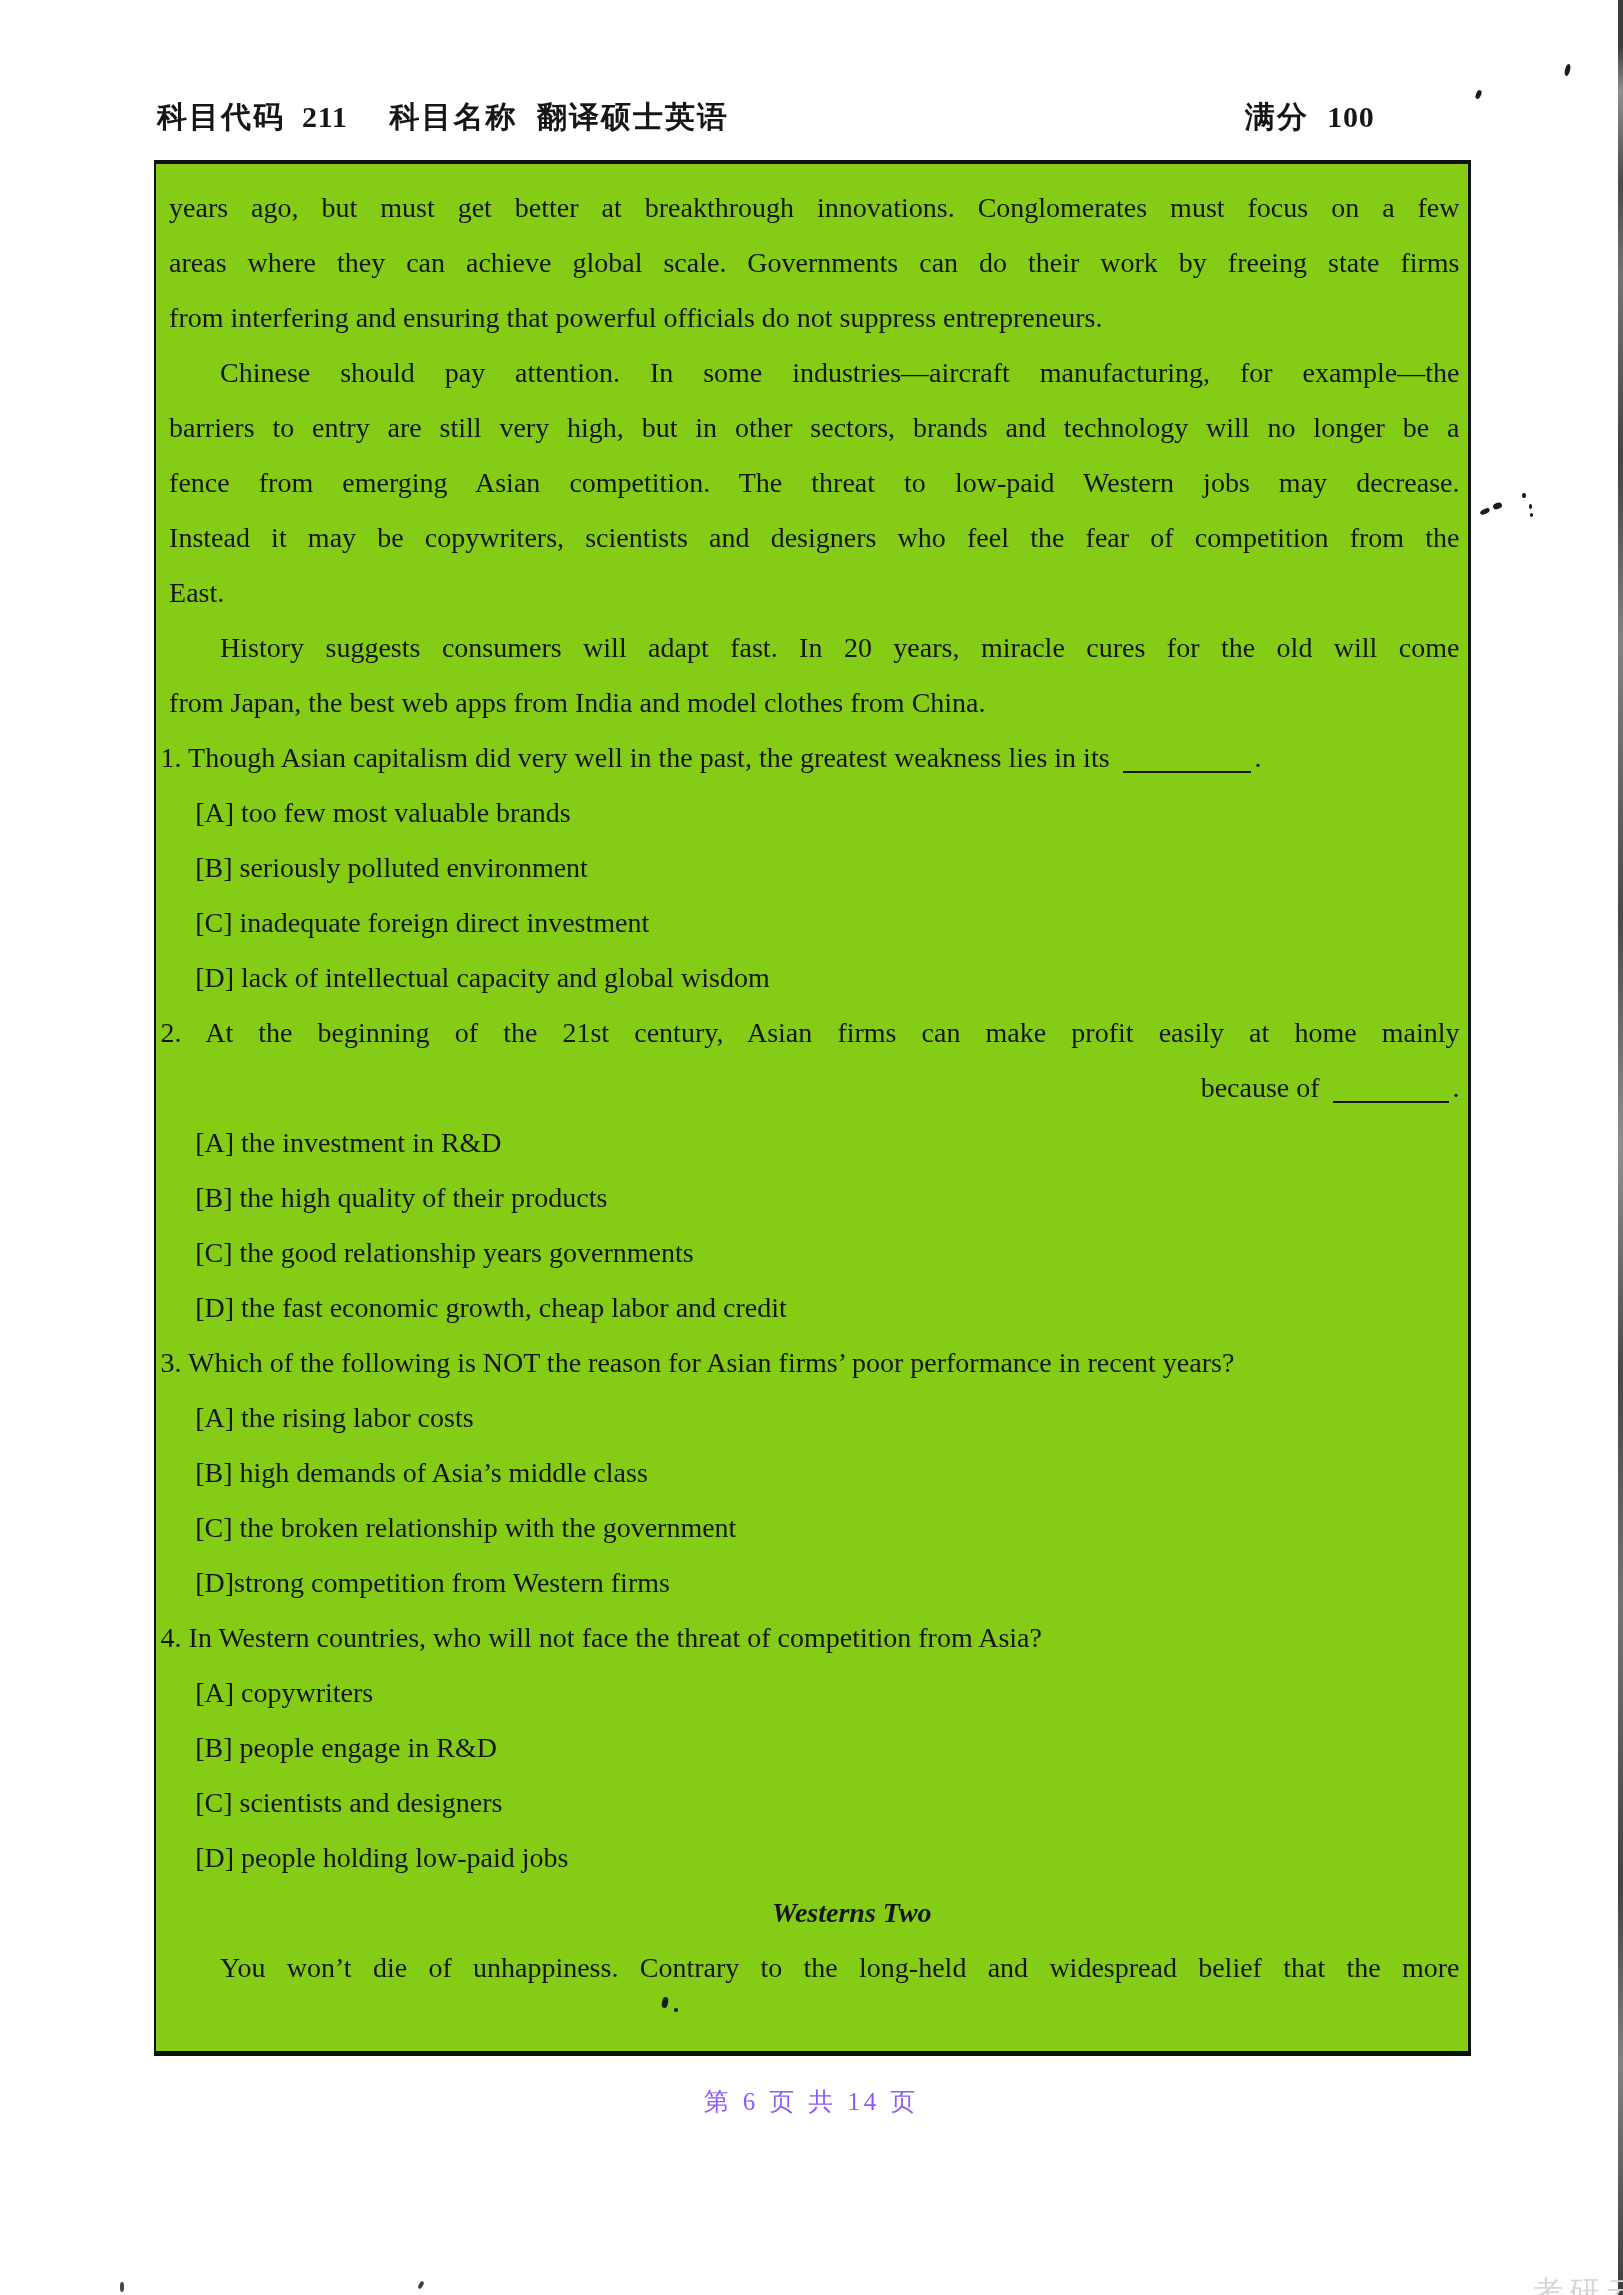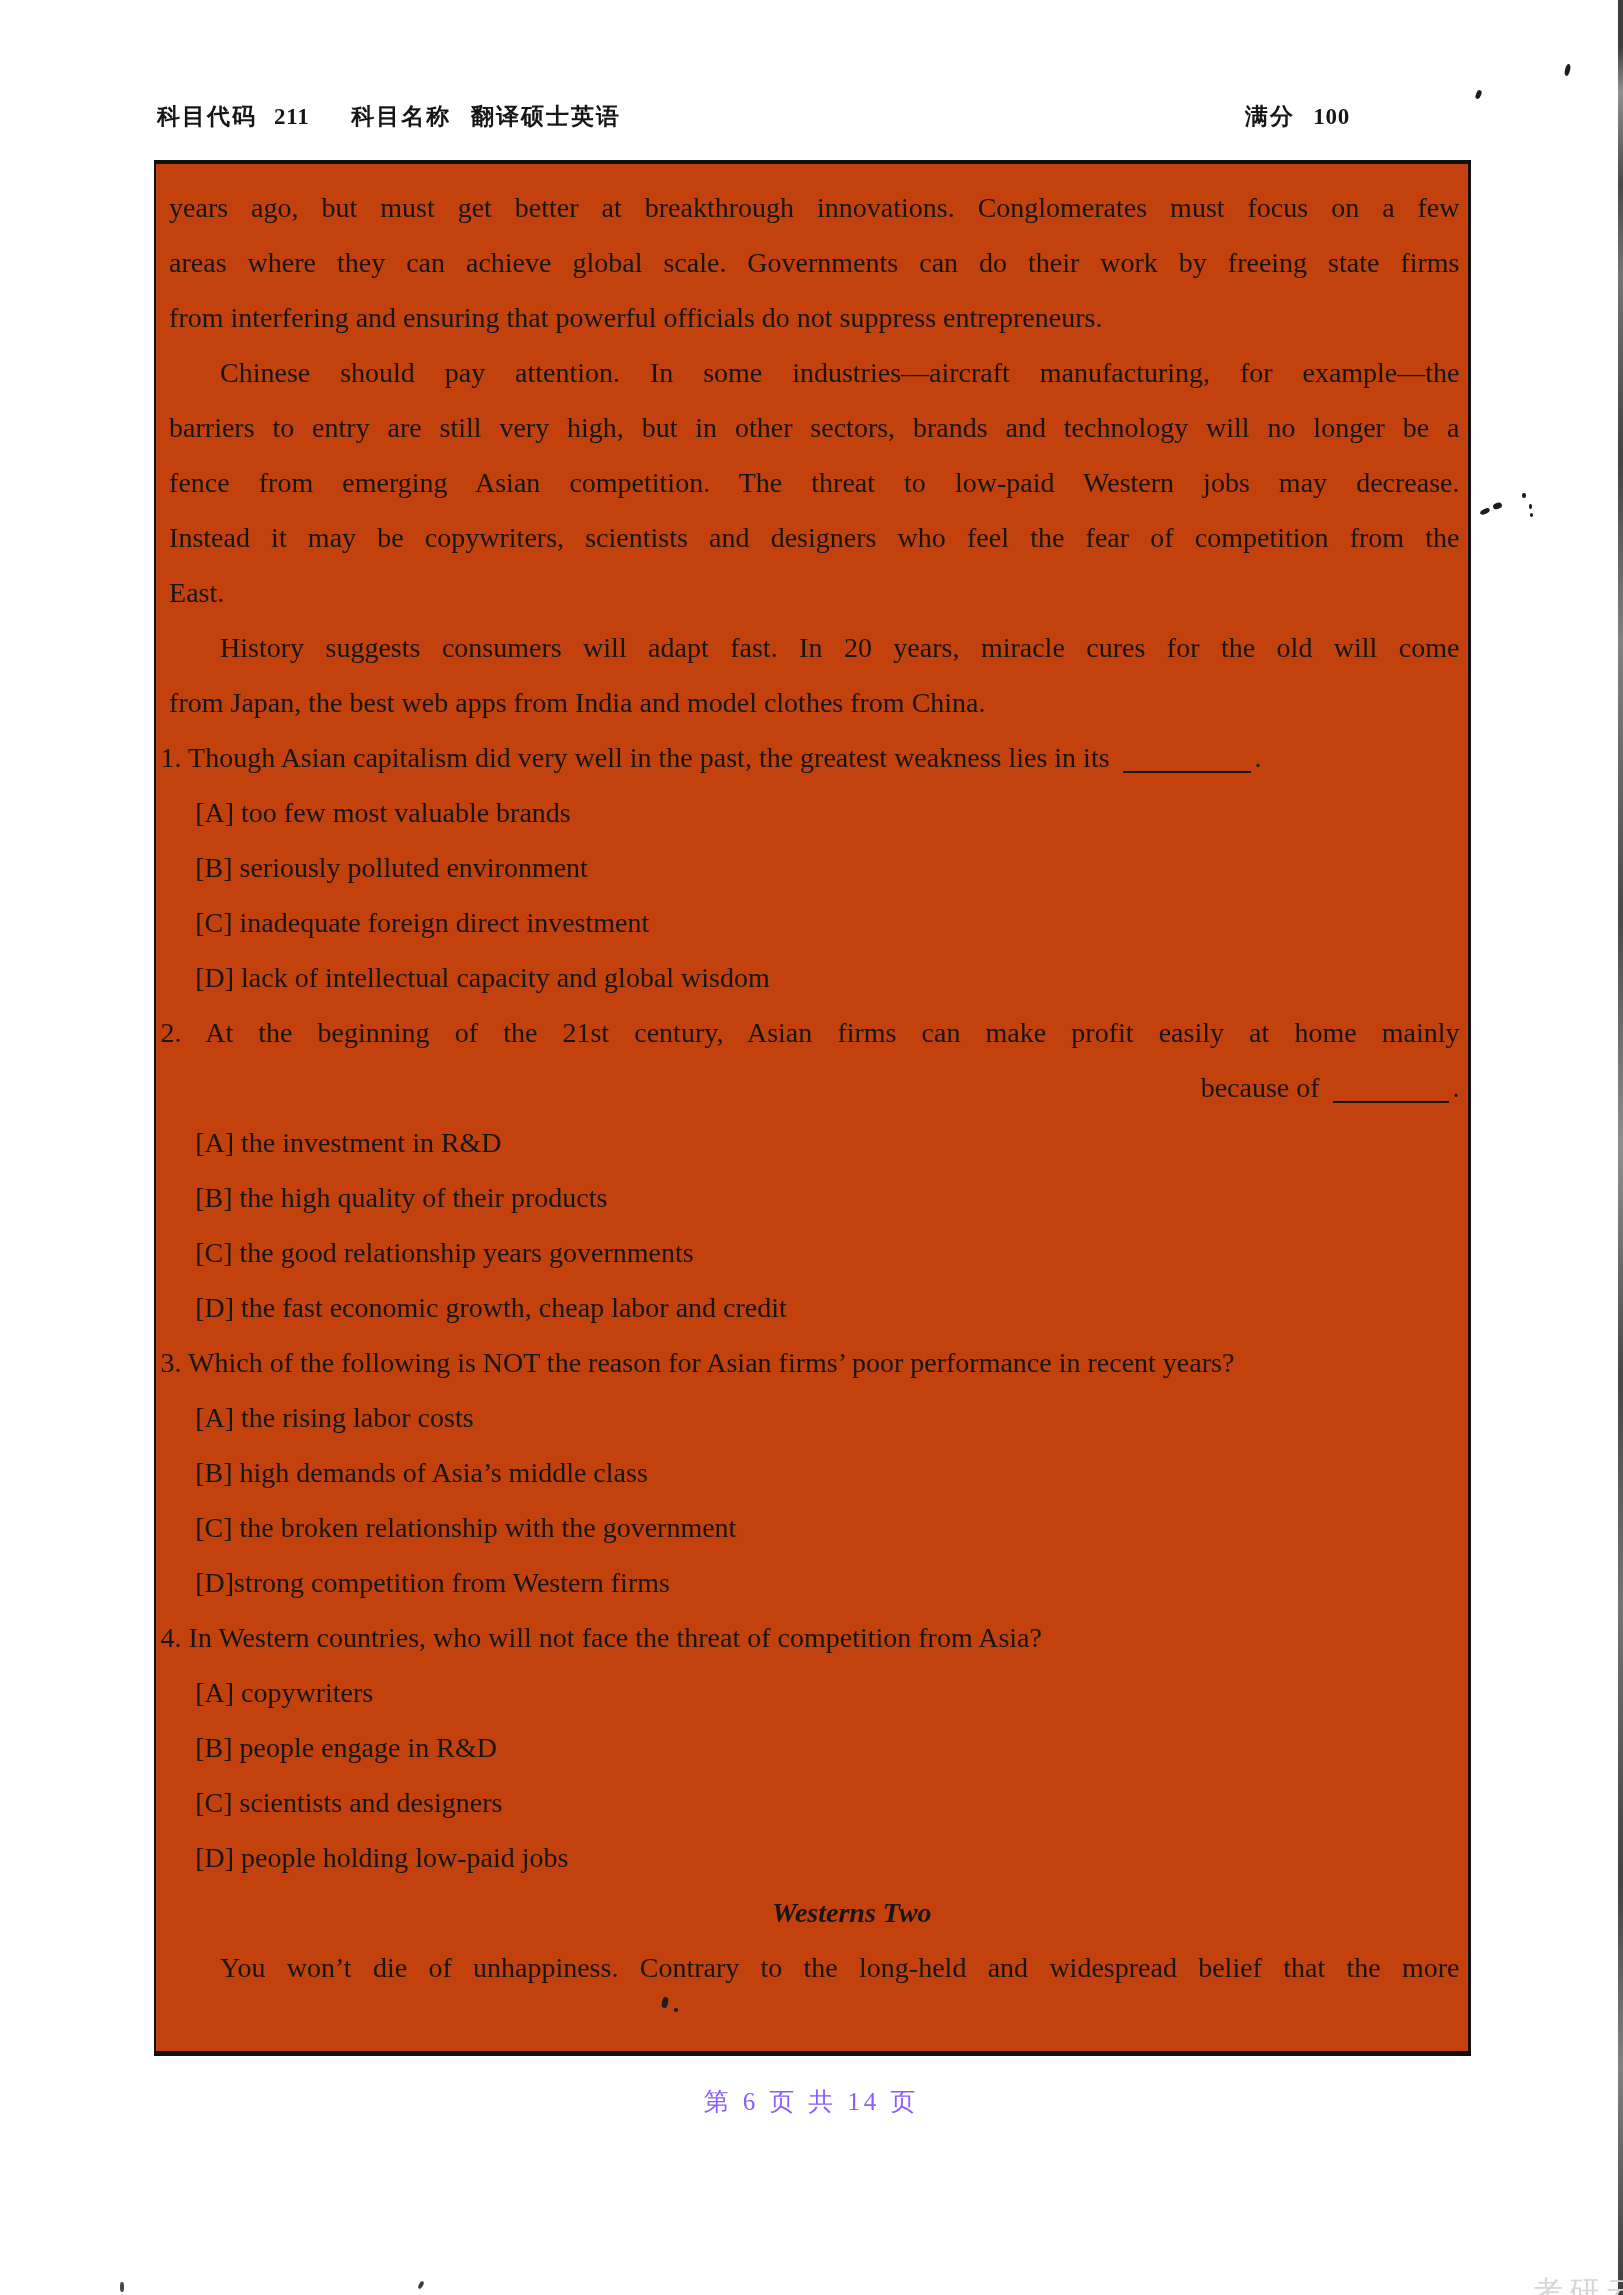--- a/index.html
+++ b/index.html
@@ -6,35 +6,35 @@
   .page{
     position:relative;
     width:1623px;height:2295px;
     background:#ffffff;
     overflow:hidden;
     font-family:"Liberation Serif","DejaVu Serif",serif;
     color:#161616;
   }
   
   .hdr{position:absolute;top:96px;left:0;width:1465px;height:46px;
-       font-weight:bold;font-size:23px;line-height:42px;letter-spacing:2px;white-space:nowrap;}
+       font-weight:bold;font-size:30px;line-height:42px;letter-spacing:2px;white-space:nowrap;}
   .hdr-left{position:absolute;left:157px;top:0;}
   .hdr-right{position:absolute;left:1245px;top:0;}
   .hdr .num{letter-spacing:0.7px;}
   .gap-a{margin:0 42px 0 17px;}
   .gap-b{margin-left:19.6px;}
   .gap-c{margin-left:18.3px;}
   
   .box{
     position:absolute;left:154px;top:160px;width:1317px;height:1896px;
     box-sizing:border-box;
     border-style:solid;border-color:#101010;
     border-width:4.6px 3.3px 5.9px 2.6px;
     padding:15.7px 8.5px 0 9.2px;
-    background:#c2410c;
+    background:#84cc16;
   }
   .line{position:relative;height:55px;line-height:55px;font-size:28px;white-space:nowrap;overflow:visible;}
   .just{white-space:normal;text-align:justify;text-align-last:justify;overflow:hidden;}
   .para{margin-left:3.9px;}
   .ind{text-indent:51px;}
   .q{margin-left:-4.6px;}
   .opt{margin-left:30px;}
   .cont{margin-left:31px;text-align:right;}
   .center-line{text-align:center;text-indent:79px;font-weight:bold;font-style:italic;white-space:nowrap;}
   .blank{display:inline-block;height:19.6px;border-bottom:2.6px solid #161616;

